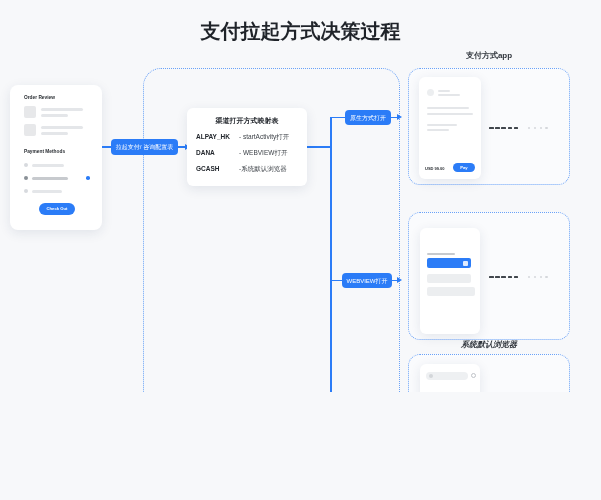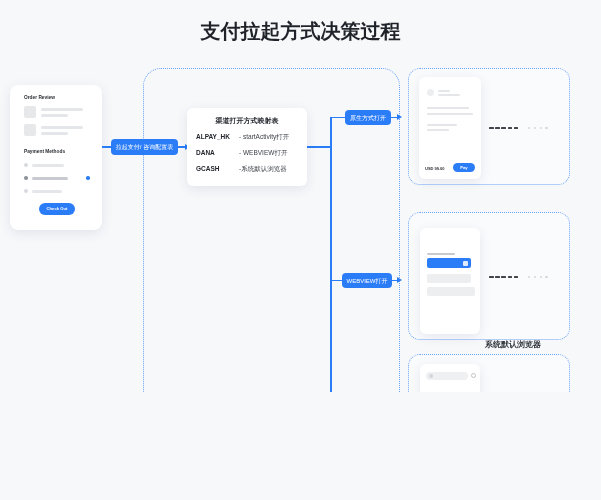--- a/index.html
+++ b/index.html
@@ -116,20 +116,21 @@
   <div class="hline" style="left:330px; top:279.8px; width:12px;"></div>
   <div class="pill" style="left:342px; top:273px; width:50px; height:15px;">WEBVIEW打开</div>
   <div class="hline" style="left:392px; top:279.8px; width:5px;"></div>
   <div class="arrow-r" style="left:397px; top:277px;"></div>
 
   <div class="hline" style="left:330px; top:416.8px; width:7px;"></div>
   <div class="pill" style="left:337px; top:410px; width:55px; height:15px;">默认浏览器打开</div>
   <div class="hline" style="left:392px; top:416.8px; width:5px;"></div>
   <div class="arrow-r" style="left:397px; top:414px;"></div>
 
+  <div class="outhead" style="left:408px; top:50px;">支付方式app</div>
   <div class="outbox" style="left:408px; top:68px; width:162px; height:117px;"></div>
   <div class="card" style="left:419px; top:77px; width:62px; height:102px; border-radius:6px; z-index:2;">
     <div class="abs" style="left:8px; top:12px; width:7px; height:7px; border-radius:50%; background:#eceef0;"></div>
     <div class="mline" style="left:19px; top:13px; width:12px; height:2px;"></div>
     <div class="mline" style="left:19px; top:17px; width:22px; height:2px;"></div>
     <div class="mline" style="left:8px; top:30px; width:42px; height:2.2px;"></div>
     <div class="mline" style="left:8px; top:36px; width:46px; height:2.2px;"></div>
     <div class="mline" style="left:8px; top:47px; width:30px; height:2.2px;"></div>
     <div class="mline" style="left:8px; top:52px; width:22px; height:2.2px;"></div>
     <span class="micro" style="position:absolute; left:6px; top:90px; transform:scale(0.4); transform-origin:left top;">USD 99.00</span>
@@ -166,21 +167,21 @@
       <span class="dash"></span>
       <span class="dash"></span>
       <span class="dash"></span>
     <span class="gap8"></span>
     <span class="dotsq"></span>
       <span class="dotsq"></span>
       <span class="dotsq"></span>
       <span class="dotsq"></span>
   </div>
 
-  <div class="outhead" style="left:432px; top:339px;">系统默认浏览器</div>
+  <div class="outhead" style="left:408px; top:339px;font-style:italic;">系统默认浏览器</div>
   <div class="outbox" style="left:408px; top:354px; width:162px; height:127px;"></div>
   <div class="card" style="left:420px; top:364px; width:60px; height:112px; border-radius:6px; z-index:2;">
     <div class="abs" style="left:6px; top:8px; width:42px; height:8px; border-radius:4px; background:#eef0f2;">
       <span class="abs" style="left:3px; top:2px; width:4px; height:4px; border-radius:50%; background:#d3d6da;"></span>
     </div>
     <span class="abs" style="left:51px; top:9px; width:5px; height:5px; border:1px solid #bfc3c8; border-radius:50%;"></span>
     <div class="dline" style="left:6px; top:29px; width:26px; height:1.8px;"></div>
     <div class="abs" style="left:6px; top:34px; width:44px; height:10px; border-radius:2px; background:#2b7cf7;">
       <span class="abs" style="right:3px; top:2.5px; width:5px; height:5px; background:rgba(255,255,255,.85); border-radius:1px;"></span>
     </div>

